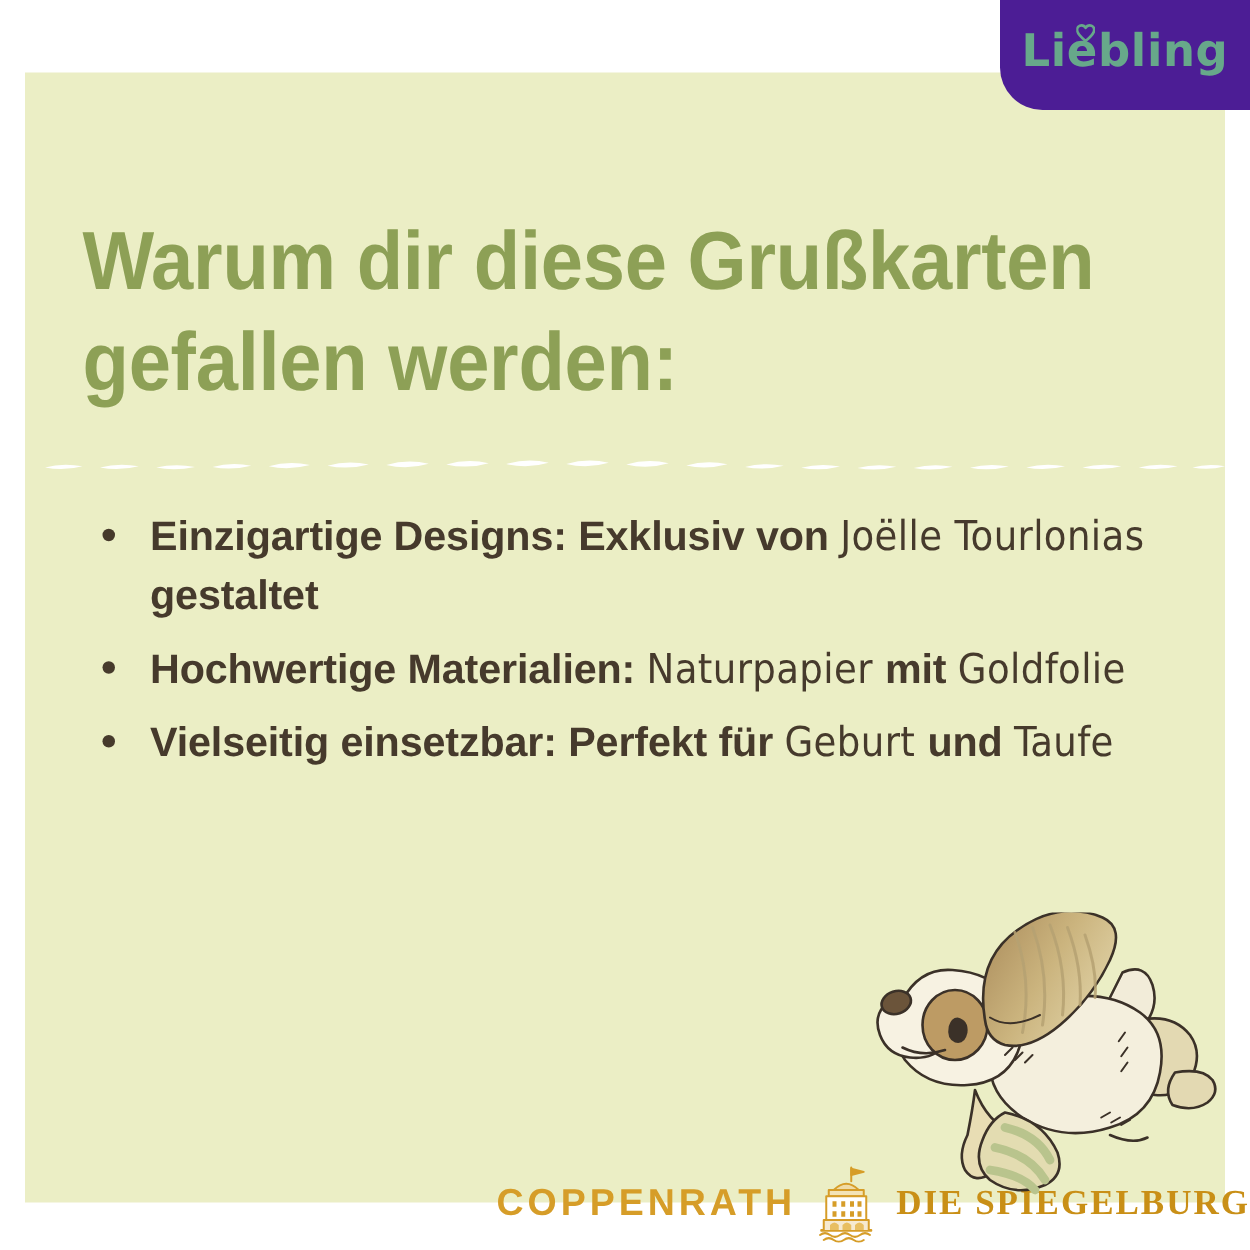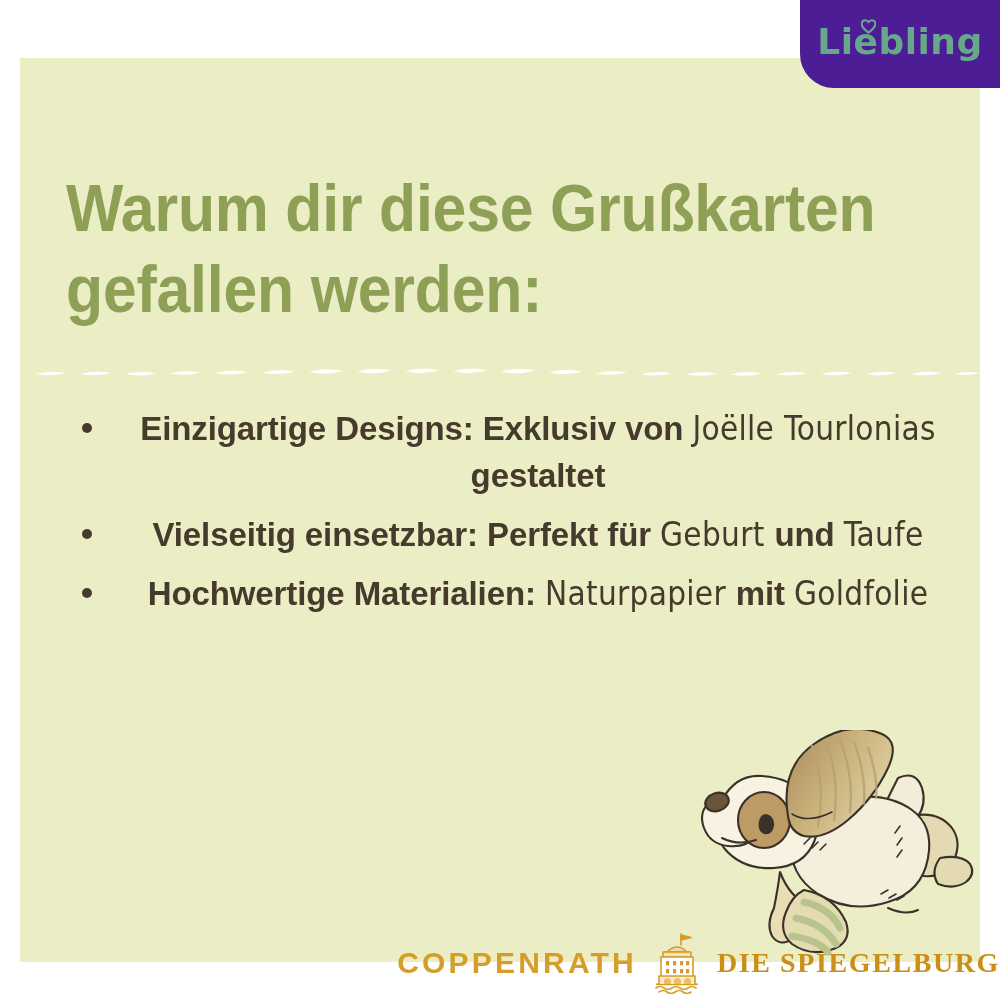--- a/index.html
+++ b/index.html
@@ -95,21 +95,20 @@
   
   #bullets {
     position: absolute;
     left: 46px;
     top: 348px;
     width: 890px;
     list-style: none;
     margin: 0;
     padding: 0;
     color: #463a2c;
-    text-align: center;
   }
   .bullet-row {
     position: relative;
     padding-left: 54px;
     margin-bottom: 12px;
     font-size: 33px;
     line-height: 1.42;
   }
   .bullet-dot {
     position: absolute;
@@ -217,32 +216,32 @@
 
       <li class="bullet-row">
         <span class="bullet-dot"></span>
         <span class="b-strong">Einzigartige Designs: Exklusiv von </span>
         <span class="b-hand">Joëlle  Tourlonias </span>
         <span class="b-strong">gestaltet </span>
       </li>
 
       <li class="bullet-row">
         <span class="bullet-dot"></span>
+        <span class="b-strong">Hochwertige Materialien: </span>
+        <span class="b-hand">Naturpapier </span>
+        <span class="b-strong">mit </span>
+        <span class="b-hand">Goldfolie </span>
+      </li>
+
+      <li class="bullet-row">
+        <span class="bullet-dot"></span>
         <span class="b-strong">Vielseitig einsetzbar: Perfekt für </span>
         <span class="b-hand">Geburt </span>
         <span class="b-strong">und </span>
         <span class="b-hand">Taufe </span>
-      </li>
-
-      <li class="bullet-row">
-        <span class="bullet-dot"></span>
-        <span class="b-strong">Hochwertige Materialien: </span>
-        <span class="b-hand">Naturpapier </span>
-        <span class="b-strong">mit </span>
-        <span class="b-hand">Goldfolie </span>
       </li>
 
     </ul>
 
     <svg id="dog" viewBox="0 0 310 232">
       <defs>
         <linearGradient id="earGrad" x1="0" y1="0" x2="1" y2="0.6">
           <stop offset="0%" stop-color="#a98a5a"></stop>
           <stop offset="55%" stop-color="#cbb47e"></stop>
           <stop offset="100%" stop-color="#e0d2a6"></stop>

